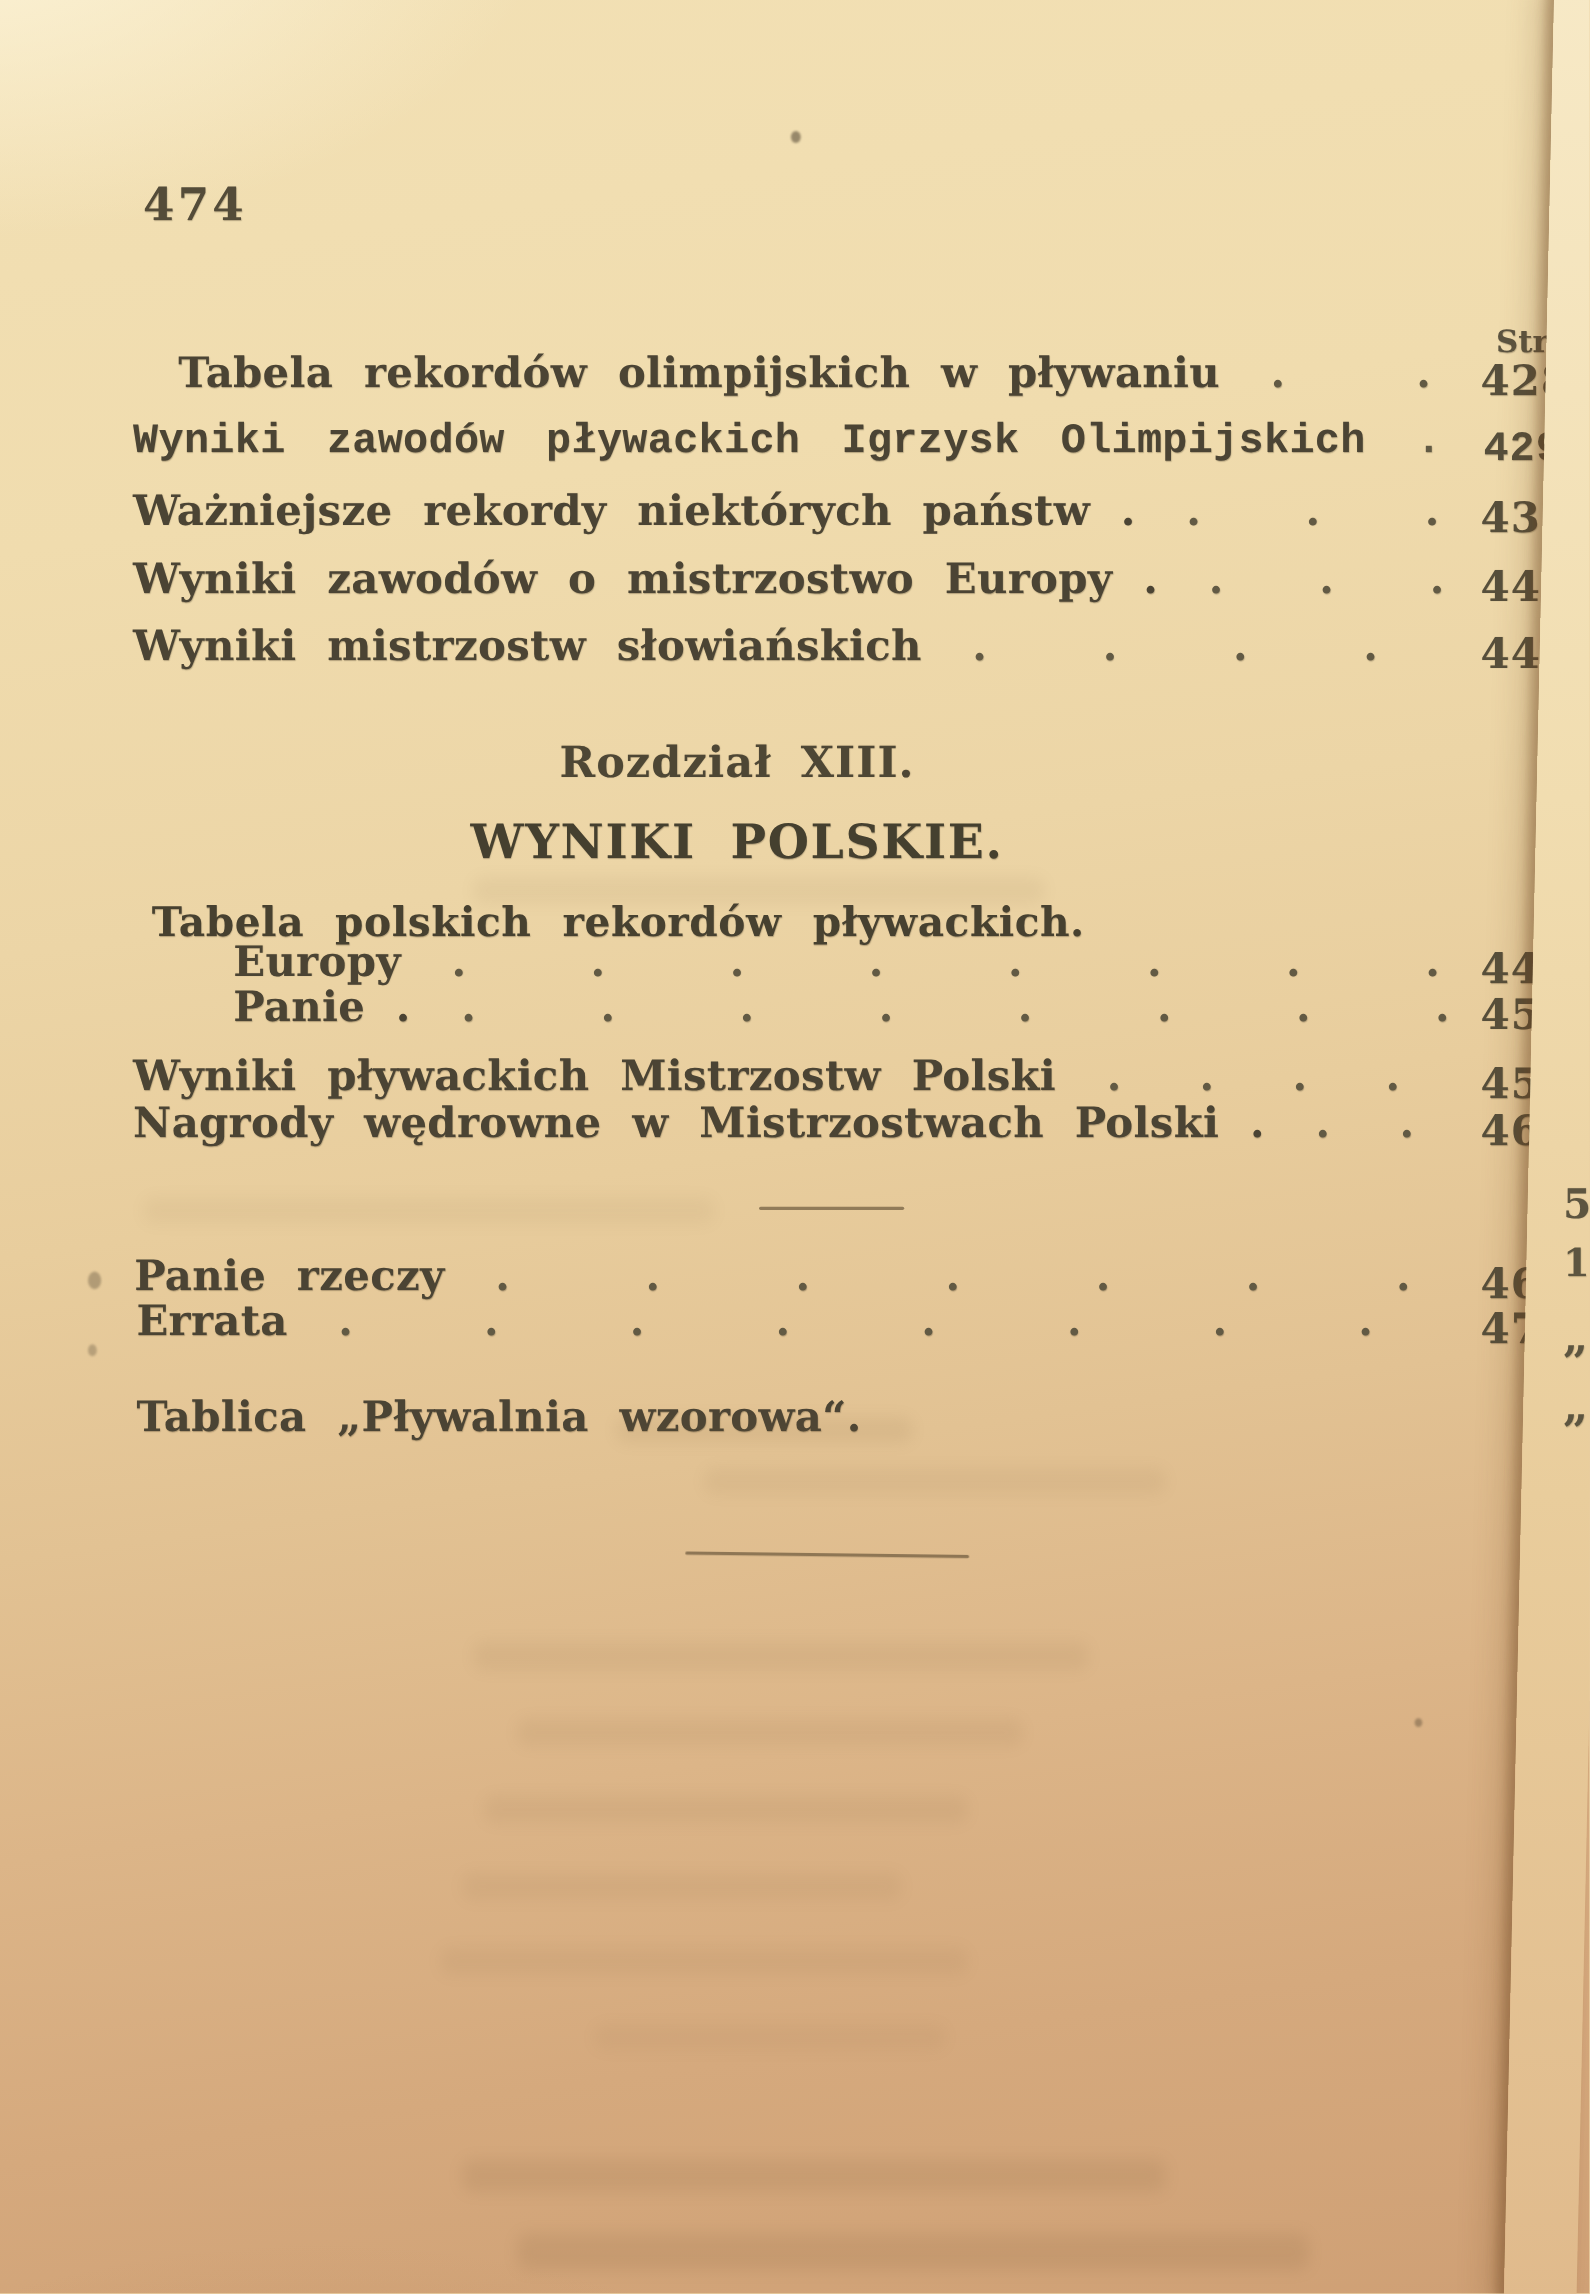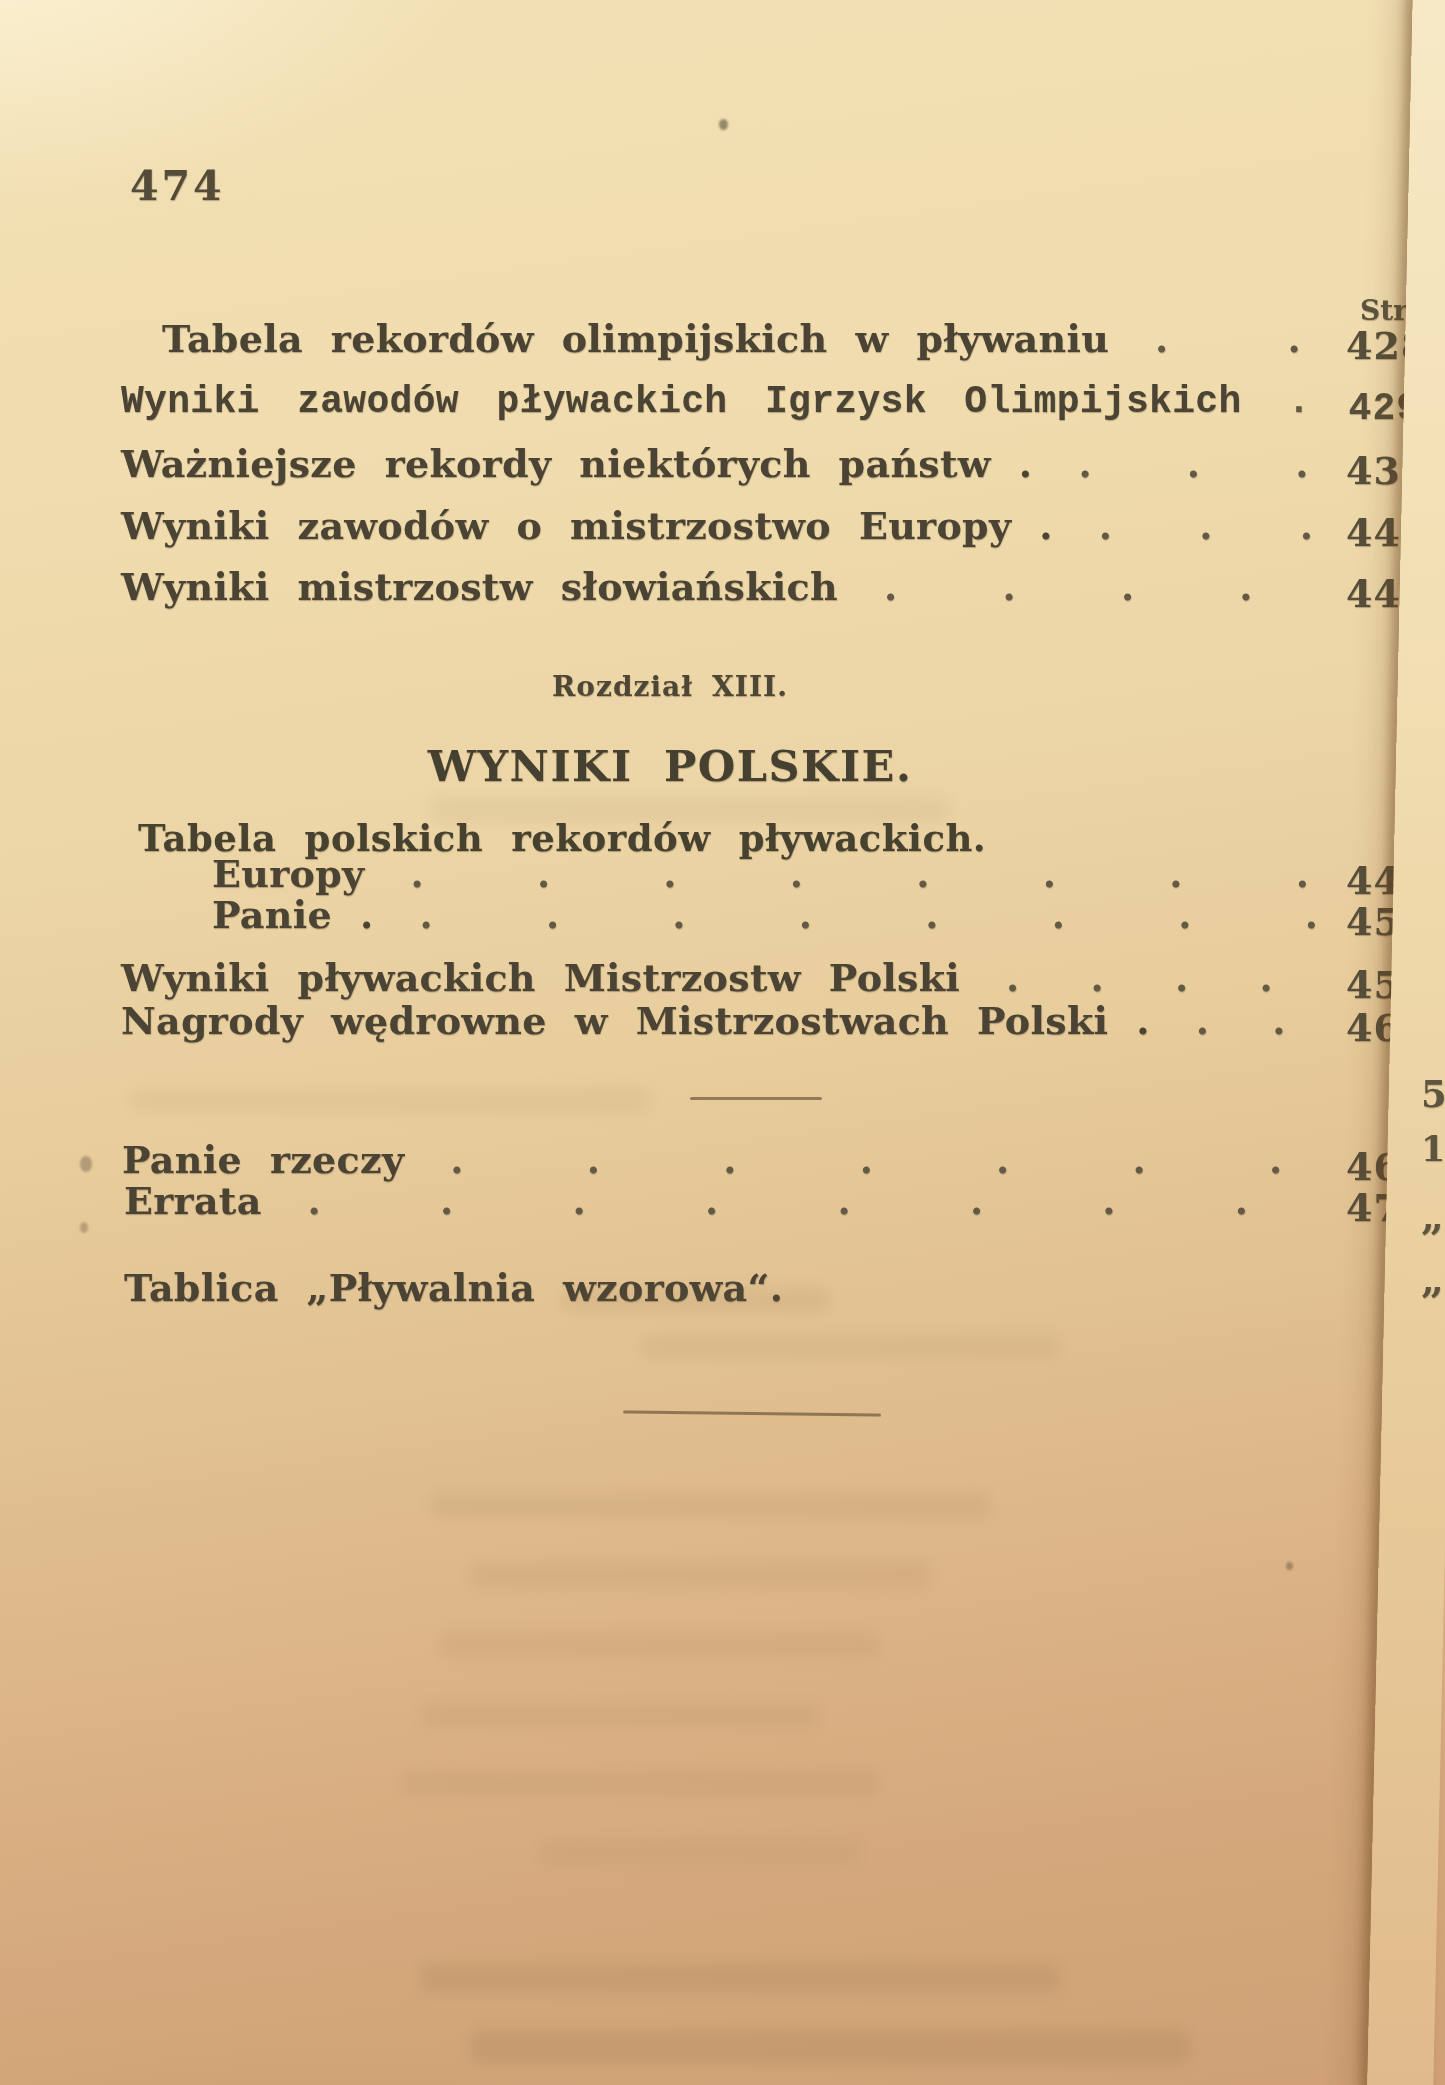--- a/index.html
+++ b/index.html
@@ -30,21 +30,21 @@
   .row .lbl{word-spacing:0.38em;letter-spacing:0.3px;color:#4b4434;}
   .row .dots{flex:1;overflow:hidden;padding-left:46px;color:#625a44;font-weight:bold;}
   .row .pg{width:74px;text-align:right;color:#574f3b;transform:translateY(7px);letter-spacing:1px;}.ws50{word-spacing:50px}.ws58{word-spacing:58px}
   .ws62{word-spacing:62px}.ws74{word-spacing:74px}.ws82{word-spacing:82px}
   .ws92{word-spacing:92px}.ws100{word-spacing:100px}.ws106{word-spacing:106px}.ws110{word-spacing:110px}
   .tr1{top:320px;left:139px;margin-left:23px;}
   .tr2{top:383px;font-family:Liberation Mono, monospace;}
   .tr3{top:445px;align-items:center;}
   .tr4{top:507px;}
   .tr5{top:568px;}
-  .kicker{position:absolute;left:0;width:1340px;top:670px;text-align:center;font-size:28px;font-weight:600;letter-spacing:1px;color:#4e4735;word-spacing:0.3em;}
+  .kicker{position:absolute;left:0;width:1340px;top:670px;text-align:center;font-size:39px;font-weight:600;letter-spacing:1px;color:#4e4735;word-spacing:0.3em;}
   .title{position:absolute;left:0;width:1340px;top:741px;text-align:center;font-size:43px;font-weight:bold;letter-spacing:1.5px;color:#45402f;word-spacing:0.35em;}
   .sect{position:absolute;left:138px;top:816px;font-size:37px;font-weight:bold;letter-spacing:0.5px;word-spacing:0.4em;color:#474130;}
   .ind{left:212px;font-size:38px;}
   .ir1{top:855px;}
   .ir2{top:896px;}
   .mr1{top:959px;}
   .mr2{top:1002px;}
   .br1{top:1141px;left:122px;}
   .br2{top:1182px;left:124px;}
   .br3{top:1223px;left:124px;margin-top:46px;}

